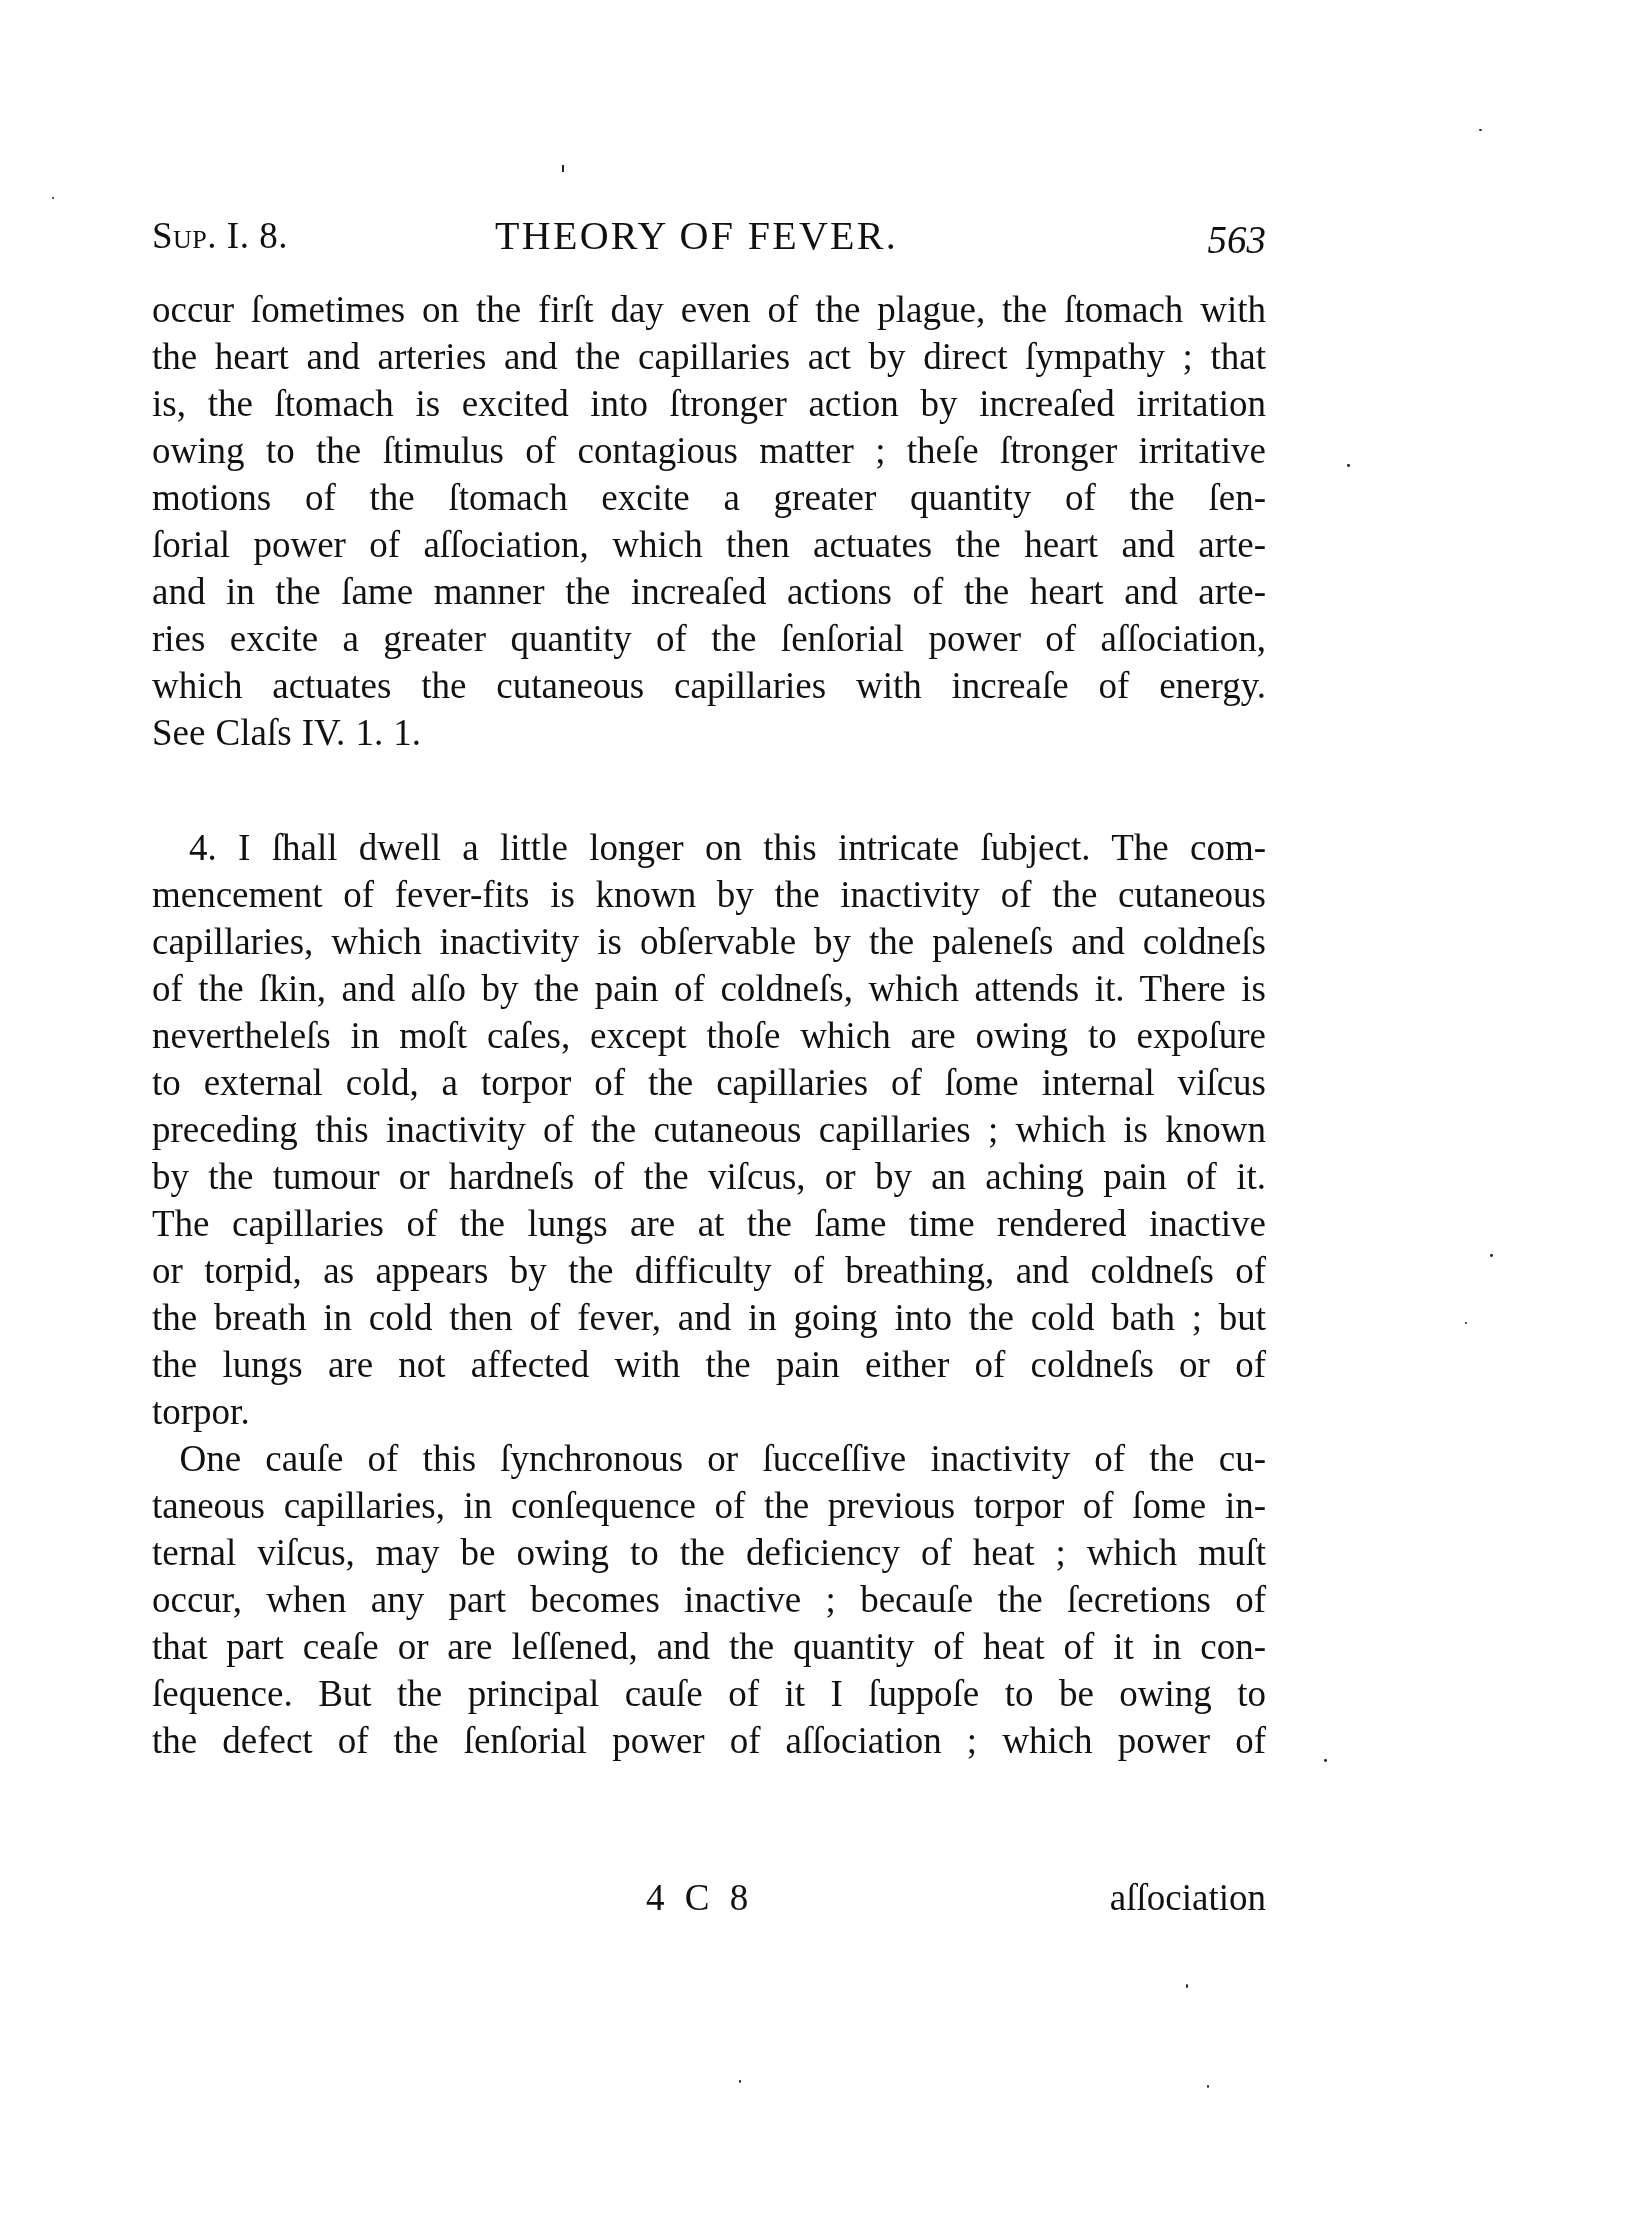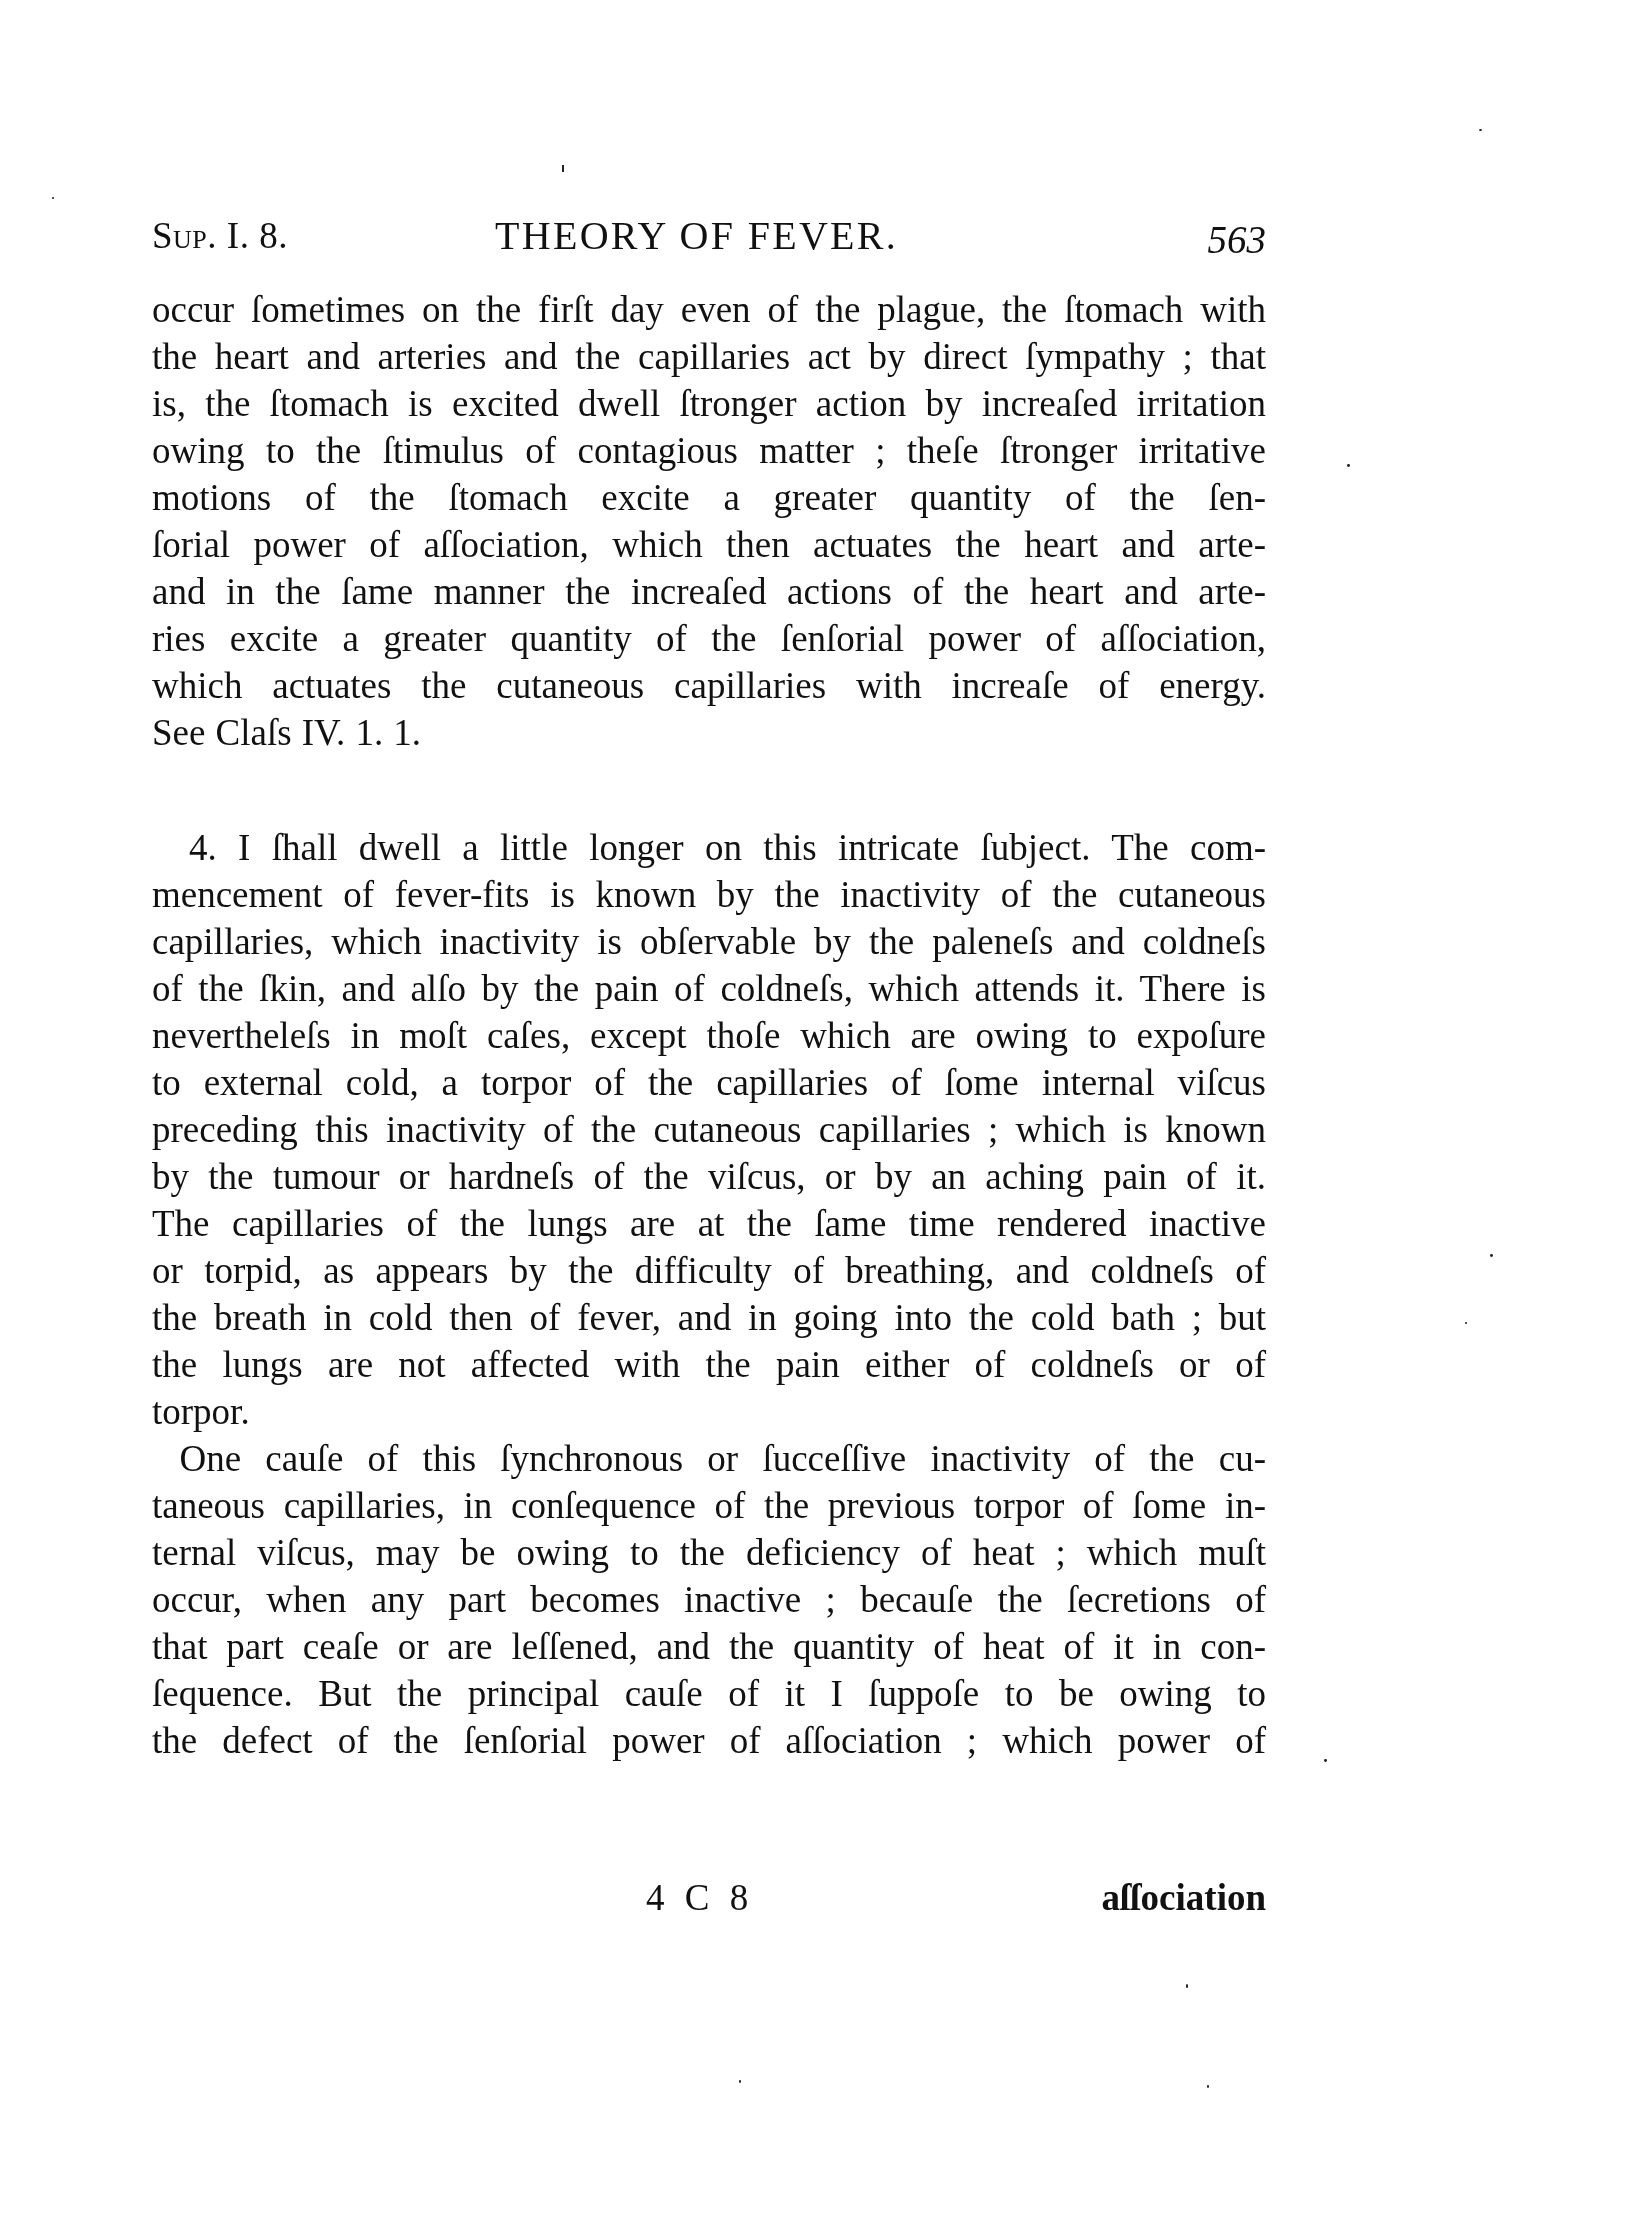--- a/index.html
+++ b/index.html
@@ -92,21 +92,20 @@
     font-size: 37px;
     line-height: 55px;
     letter-spacing: 5.5px;
   }
   .catchword {
     position: absolute;
     right: 0;
     top: 0;
     font-size: 37px;
     line-height: 55px;
-    font-weight: bold;
   }
   .speck {
     position: absolute;
     background: #222;
     border-radius: 50%;
   }
 </style>
 </head>
 <body>
 
@@ -115,21 +114,21 @@
   <div class="running-head">
     <span class="rh-section">Sup. I. 8.</span>
     <span class="rh-title">THEORY OF FEVER.</span>
     <span class="rh-page">563</span>
   </div>
 
   <div class="body-text">
     <div class="paragraph">
       <span class="line">occur ſometimes on the firſt day even of the plague, the ſtomach with</span>
       <span class="line">the heart and arteries and the capillaries act by direct ſympathy ; that</span>
-      <span class="line">is, the ſtomach is excited dwell ſtronger action by increaſed irritation</span>
+      <span class="line">is, the ſtomach is excited into ſtronger action by increaſed irritation</span>
       <span class="line">owing to the ſtimulus of contagious matter ; theſe ſtronger irritative</span>
       <span class="line">motions of the ſtomach excite a greater quantity of the ſen-</span>
       <span class="line">ſorial power of aſſociation, which then actuates the heart and arte-</span>
       <span class="line">and in the ſame manner the increaſed actions of the heart and arte-</span>
       <span class="line">ries excite a greater quantity of the ſenſorial power of aſſociation,</span>
       <span class="line">which actuates the cutaneous capillaries with increaſe of energy.</span>
       <span class="line last">See Claſs IV. 1. 1.</span>
     </div>
 
     <div class="para-gap"></div>

